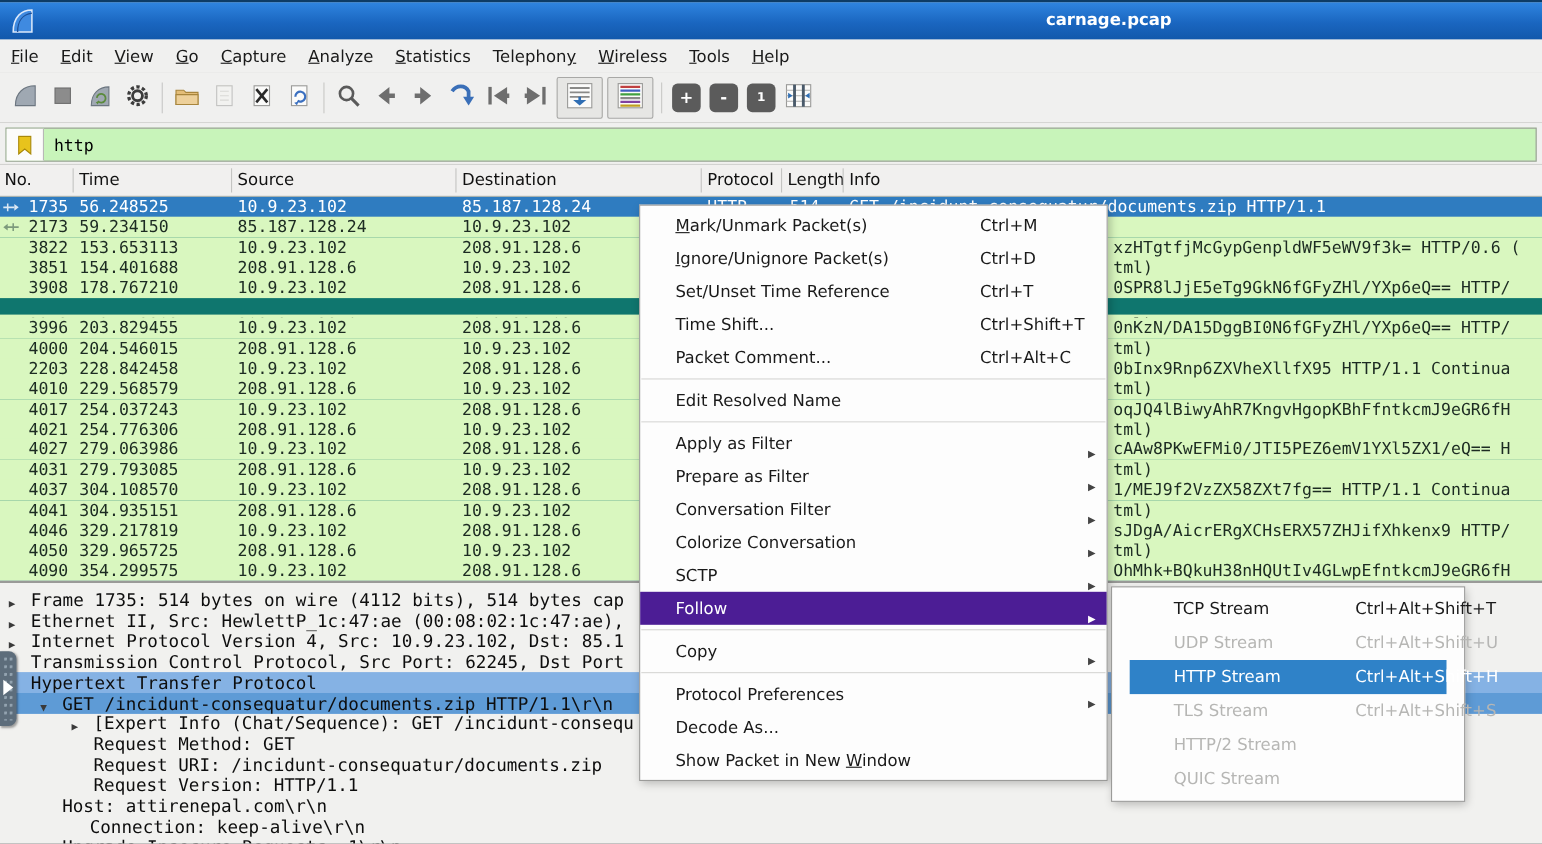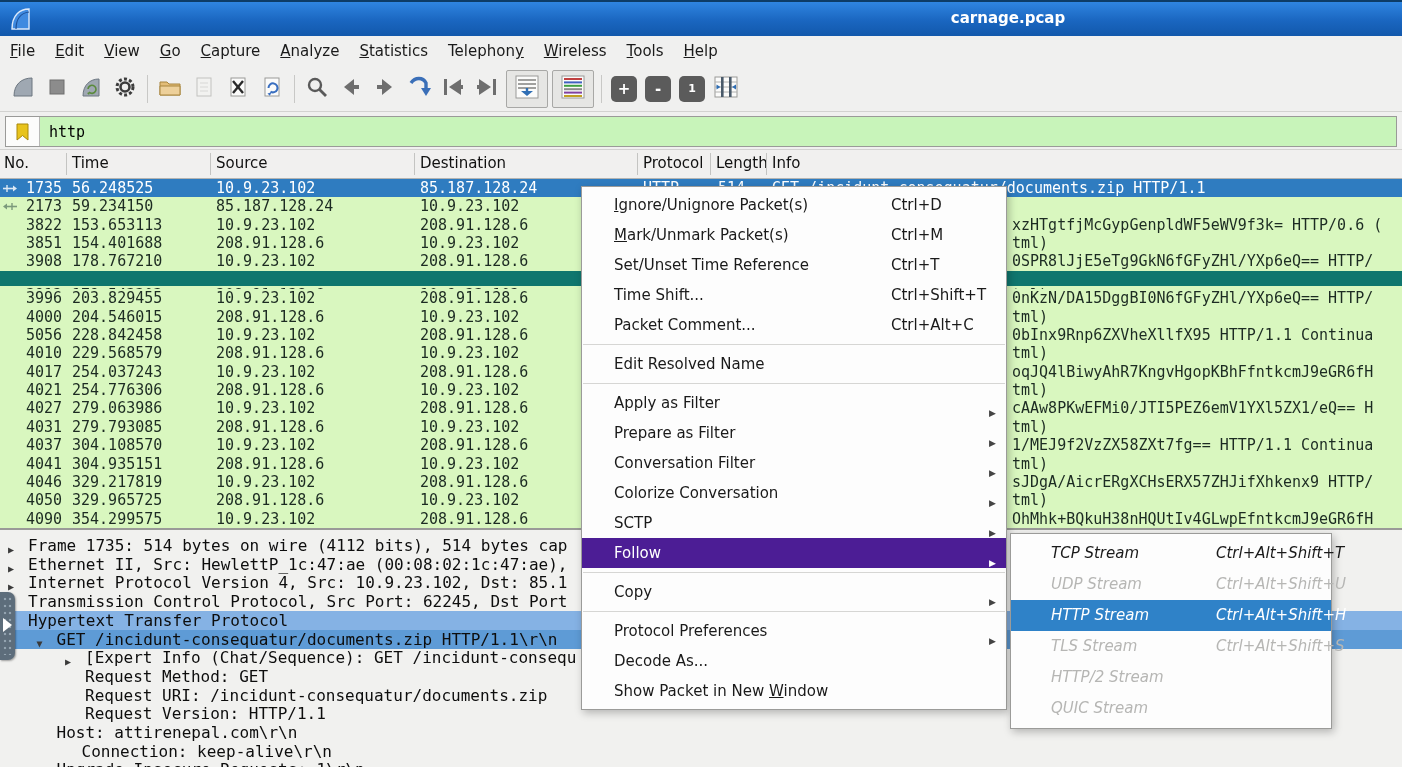--- a/index.html
+++ b/index.html
@@ -71,21 +71,21 @@
     border:1px solid #9b9b99;box-shadow:2px 3px 8px rgba(0,0,0,.25);padding:3px 0;box-sizing:border-box;z-index:40;}
   .menu .item{position:relative;height:30px;line-height:30px;padding-left:32px;white-space:nowrap;color:#1a1a1a;}
   .menu .item .sc{position:absolute;left:309px;top:0;}
   .menu .item .sub{position:absolute;right:10px;top:10px;font-size:9px;color:#444;}
   .menu .item.hl{background:#4c1d95;color:#fff;}
   .menu .item.hl .sub{color:#fff;}
   .menu .sep{height:1px;background:#d6d6d4;margin:4px 1px;}
   .menu u{text-decoration:underline;}
   
   .submenu{position:absolute;left:1010px;top:533px;width:322px;background:#fdfdfd;
-    border:1px solid #9b9b99;box-shadow:2px 3px 8px rgba(0,0,0,.25);padding:4px 0;box-sizing:border-box;z-index:50;font-style:italic;}
+    border:1px solid #9b9b99;box-shadow:2px 3px 8px rgba(0,0,0,.25);padding:4px 16px;box-sizing:border-box;z-index:50;}
   .submenu .item{position:relative;height:31px;line-height:31px;padding-left:40px;white-space:nowrap;color:#1a1a1a;}
   .submenu .item .sc{position:absolute;left:205px;top:0;}
   .submenu .item.disabled{color:#b6b6b4;}
   .submenu .item.hl{background:#2f82c8;color:#fff;}
 </style>
 </head>
 <body>
 
 <div class="app">
   <div class="titlebar">
@@ -332,21 +332,21 @@
         <span class="c-frag">0nKzN/DA15DggBI0N6fGFyZHl/YXp6eQ== HTTP/</span>
       </div>
       <div class="prow" style="top: 128.59px;">
         <span class="c-no">4000</span>
         <span class="c-time">204.546015</span>
         <span class="c-src">208.91.128.6</span>
         <span class="c-dst">10.9.23.102</span>
         <span class="c-frag">tml)</span>
       </div>
       <div class="prow" style="top: 146.96px;">
-        <span class="c-no">5056</span>
+        <span class="c-no">2203</span>
         <span class="c-time">228.842458</span>
         <span class="c-src">10.9.23.102</span>
         <span class="c-dst">208.91.128.6</span>
         <span class="c-frag">0bInx9Rnp6ZXVheXllfX95 HTTP/1.1 Continua</span>
       </div>
       <div class="prow" style="top: 165.33px;">
         <span class="c-no">4010</span>
         <span class="c-time">229.568579</span>
         <span class="c-src">208.91.128.6</span>
         <span class="c-dst">10.9.23.102</span>
@@ -466,22 +466,22 @@
         <span class="dtext" style="left: 56.5px;">Upgrade-Insecure-Requests: 1\r\n</span>
       </div>
     </div>
 
   <div class="grip">
     <div class="dots"></div>
     <div class="garrow"></div>
   </div>
 
   <div class="menu">
+      <div class="item"><u>M</u>ark/Unmark Packet(s)<span class="sc">Ctrl+M</span></div>
       <div class="item"><u>I</u>gnore/Unignore Packet(s)<span class="sc">Ctrl+D</span></div>
-      <div class="item"><u>M</u>ark/Unmark Packet(s)<span class="sc">Ctrl+M</span></div>
       <div class="item">Set/Unset Time Reference<span class="sc">Ctrl+T</span></div>
       <div class="item">Time Shift...<span class="sc">Ctrl+Shift+T</span></div>
       <div class="item">Packet Comment...<span class="sc">Ctrl+Alt+C</span></div>
       <div class="sep"></div>
       <div class="item">Edit Resolved Name</div>
       <div class="sep"></div>
       <div class="item">Apply as Filter<span class="sub">▶</span></div>
       <div class="item">Prepare as Filter<span class="sub">▶</span></div>
       <div class="item">Conversation Filter<span class="sub">▶</span></div>
       <div class="item">Colorize Conversation<span class="sub">▶</span></div>

